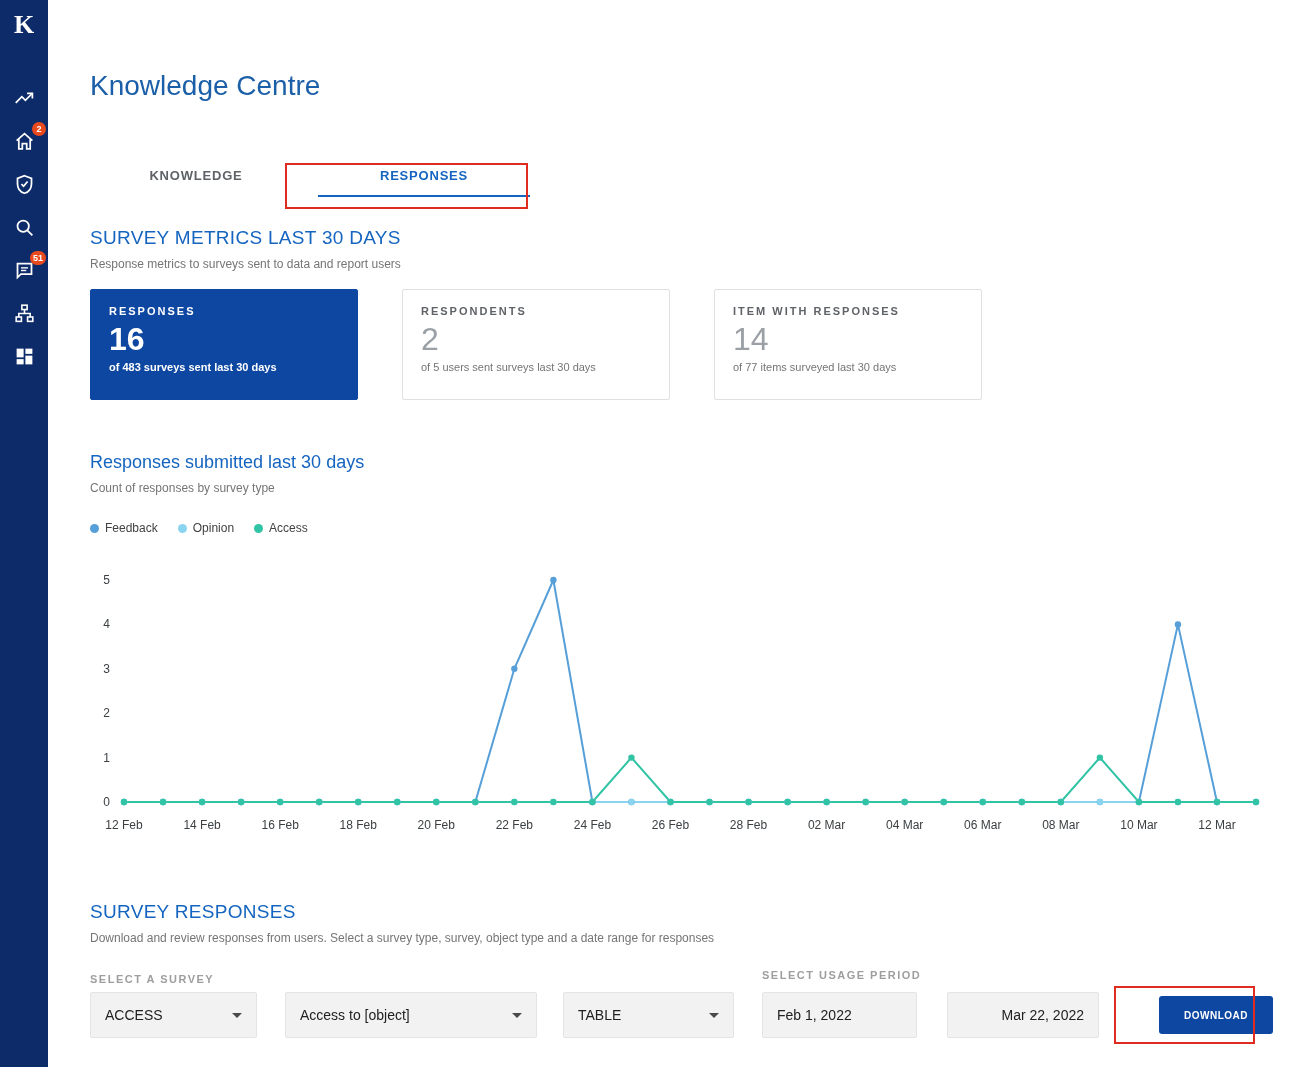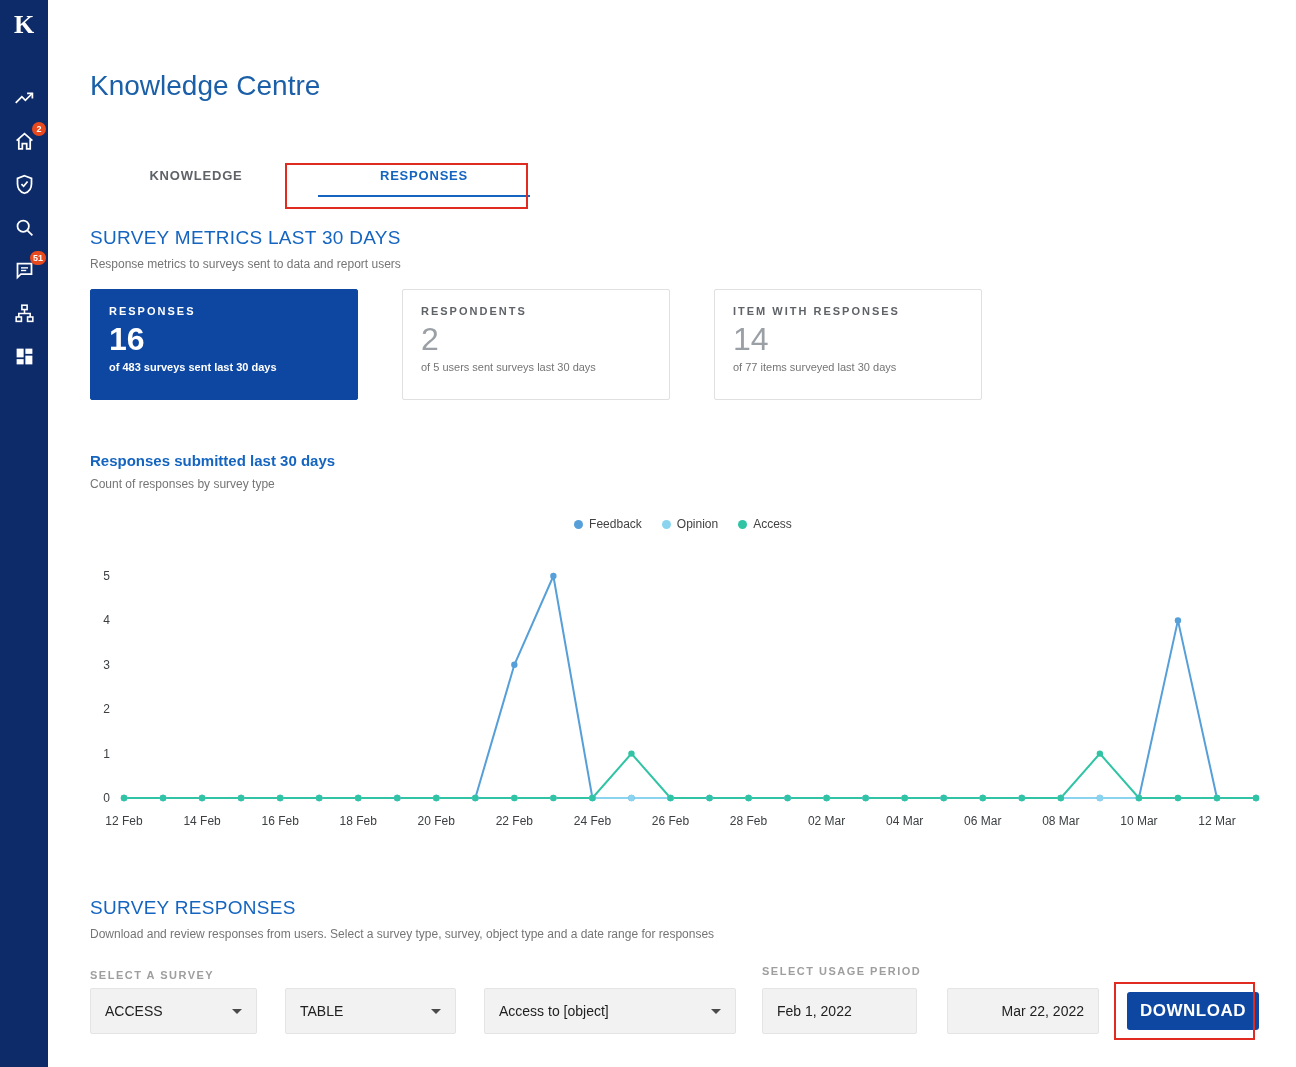--- a/index.html
+++ b/index.html
@@ -55,22 +55,22 @@
   .card .card-label { font-size:11px; font-weight:600; letter-spacing:2px; color:#5f6368; }
   .card .card-value { font-size:32px; font-weight:400; color:#9aa0a6; margin-top:4px; line-height:36px; }
   .card .card-caption { font-size:11px; color:#757575; margin-top:4px; }
   .card.selected { background:#0d47a1; border-color:#0d47a1; }
   .card.selected .card-label { color:#ffffff; }
   .card.selected .card-value { color:#ffffff; font-weight:600; }
   .card.selected .card-caption { color:#ffffff; font-weight:600; }
 
   
   .chart-section { margin-top:52px; }
-  .chart-title { color:#1565c0; font-size:15px; font-weight:700; }
-  .legend { display:flex; gap:20px; margin-top:26px; align-items:center;justify-content:center; }
+  .chart-title { color:#1565c0; font-size:18px; font-weight:400; }
+  .legend { display:flex; gap:20px; margin-top:26px; align-items:center; }
   .legend-item { display:flex; align-items:center; gap:6px; font-size:12px; color:#424242; cursor:pointer; }
   .legend-dot { width:9px; height:9px; border-radius:50%; display:inline-block; }
   .chart-wrap { margin-top:12px; }
   .axis-label { font-size:12px; fill:#3c4043; font-family:"Liberation Sans", sans-serif; }
 
   
   .responses-section { margin-top:50px; }
   .form-labels { position:relative; margin-top:24px; height:14px; }
   .form-label { font-size:11px; font-weight:600; letter-spacing:1.5px; color:#9e9e9e; }
   .label-usage { position:absolute; left:672px; top:0; }
@@ -81,22 +81,22 @@
     padding:0 14px; font-size:14px; color:#212121; cursor:pointer;
   }
   .caret { width:0; height:0; border-left:5px solid transparent; border-right:5px solid transparent; border-top:5px solid #4a4a4a; margin-left:10px; }
   .sel-1 { width:167px; margin-right:28px; }
   .sel-2 { width:252px; margin-right:26px; }
   .sel-3 { width:171px; margin-right:28px; }
   .date-1 { width:155px; margin-right:30px; }
   .date-2 { width:152px; margin-right:28px;justify-content:flex-end; }
   .download-wrap { position:relative; }
   .download-btn {
-    width:132px; height:38px; background:#0d47a1; color:#ffffff; border:none; border-radius:3px;
-    font-family:"Liberation Sans", sans-serif; font-size:17px; font-weight:600; letter-spacing:0.5px; cursor:pointer;
+    width:114px; height:38px; background:#0d47a1; color:#ffffff; border:none; border-radius:3px;
+    font-family:"Liberation Sans", sans-serif; font-size:10px; font-weight:600; letter-spacing:0.5px; cursor:pointer;margin-left:32px;
   }
   .anno-download { left:-13px; top:-10px; width:141px; height:58px; }
 </style>
 </head>
 <body>
 
 <nav class="sidebar">
   <div class="logo">K</div>
   <div class="nav-icons">
     <div class="nav-item">
@@ -341,28 +341,28 @@
     <div class="form-labels">
       <span class="form-label">SELECT A SURVEY</span>
       <span class="form-label label-usage">SELECT USAGE PERIOD</span>
     </div>
 
     <div class="controls">
       <div class="select-box sel-1">
         <span>ACCESS</span>
         <span class="caret"></span>
       </div>
+      <div class="select-box sel-2">
+        <span>Access to [object]</span>
+        <span class="caret"></span>
+      </div>
       <div class="select-box sel-3">
         <span>TABLE</span>
         <span class="caret"></span>
       </div>
-      <div class="select-box sel-2">
-        <span>Access to [object]</span>
-        <span class="caret"></span>
-      </div>
       <div class="date-box date-1">
         <span>Feb 1, 2022</span>
       </div>
       <div class="date-box date-2">
         <span>Mar 22, 2022</span>
       </div>
       <div class="download-wrap">
         <button class="download-btn">DOWNLOAD</button>
         <div class="annotation anno-download"></div>
       </div>

